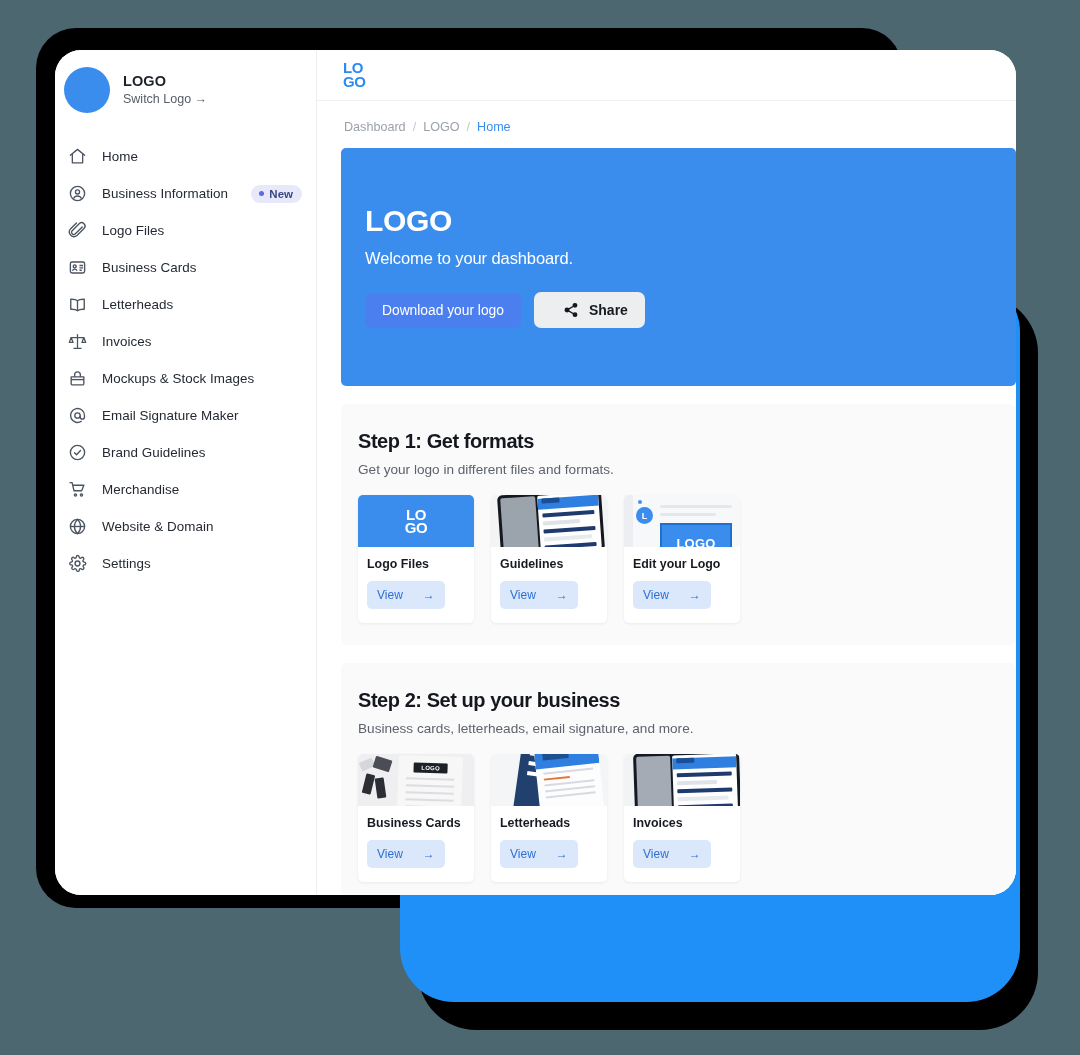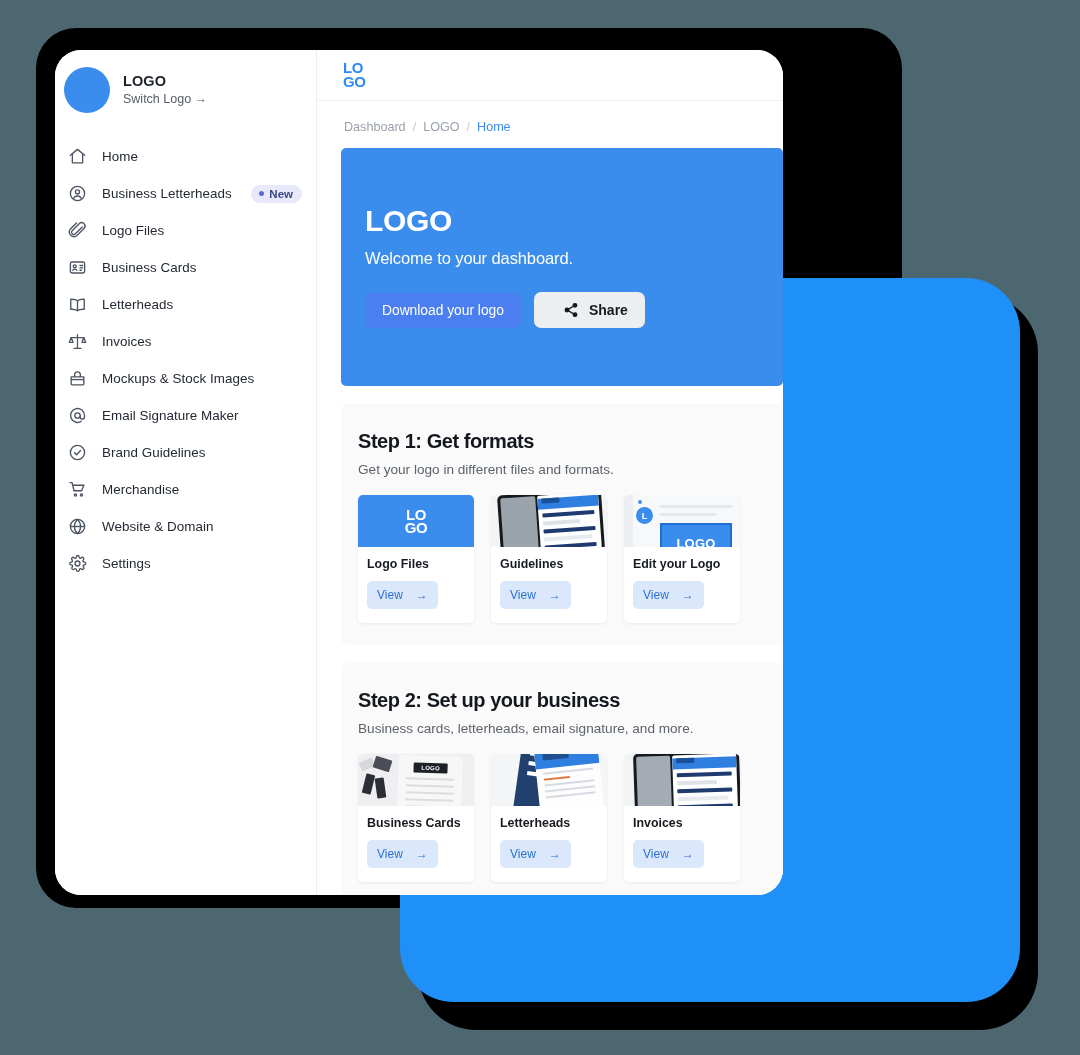--- a/index.html
+++ b/index.html
@@ -33,21 +33,21 @@
     left: 36px; top: 28px;
     width: 866px; height: 880px;
     background: #000;
     border-radius: 40px;
   }
 
   
   .window {
     position: absolute;
     left: 55px; top: 50px;
-    width: 728px; height: 845px;
+    width: 961px; height: 845px;
     background: #ffffff;
     border-radius: 26px;
     overflow: hidden;
     display: flex;
   }
 
   
   .sidebar {
     width: 262px;
     flex: 0 0 262px;
@@ -200,21 +200,21 @@
     white-space: nowrap;
   }
   .btn-view {
     margin-top: 10px;
     background: #dbe8fb;
     color: #2d6fd4;
     border: none; border-radius: 5px;
     font-size: 12px; font-weight: 500;
     padding: 7px 10px;
     cursor: pointer;
-    display: inline-flex; align-items: center; gap: 13px;
+    display: inline-flex; align-items: center; gap: 20px;
     font-family: inherit;
   }
   .btn-view .arrow { font-size: 12px; font-weight: 700; }
 
   
   .th-logo {
     background: #3b8ded;
     display: flex; align-items: center; justify-content: center;
   }
   .th-logo .lg {
@@ -365,21 +365,21 @@
         </div>
 
         <div class="nav-item">
           <span class="nav-icon">
             <svg viewBox="0 0 24 24" fill="none" stroke="currentColor" stroke-width="1.7">
                 <circle cx="12" cy="12" r="9"></circle>
                 <circle cx="12" cy="10" r="2.6"></circle>
                 <path d="M7 18.4c1-2.1 2.8-3.2 5-3.2s4 1.1 5 3.2"></path>
               </svg>
           </span>
-          <span class="nav-label">Business Letterheads</span>
+          <span class="nav-label">Business Information</span>
           <span class="badge-new">
             <i class="badge-dot"></i>
             <em style="font-style:normal">New</em>
           </span>
         </div>
 
         <div class="nav-item">
           <span class="nav-icon">
             <svg viewBox="0 0 24 24" fill="none" stroke="currentColor" stroke-width="1.7" stroke-linecap="round">
                 <path d="M18 7.5 9.3 16.2a2.8 2.8 0 0 1-4-4l8.8-8.8a4.3 4.3 0 0 1 6.1 6.1l-8.8 8.8a5.9 5.9 0 0 1-8.3-8.3l7.6-7.6"></path>

